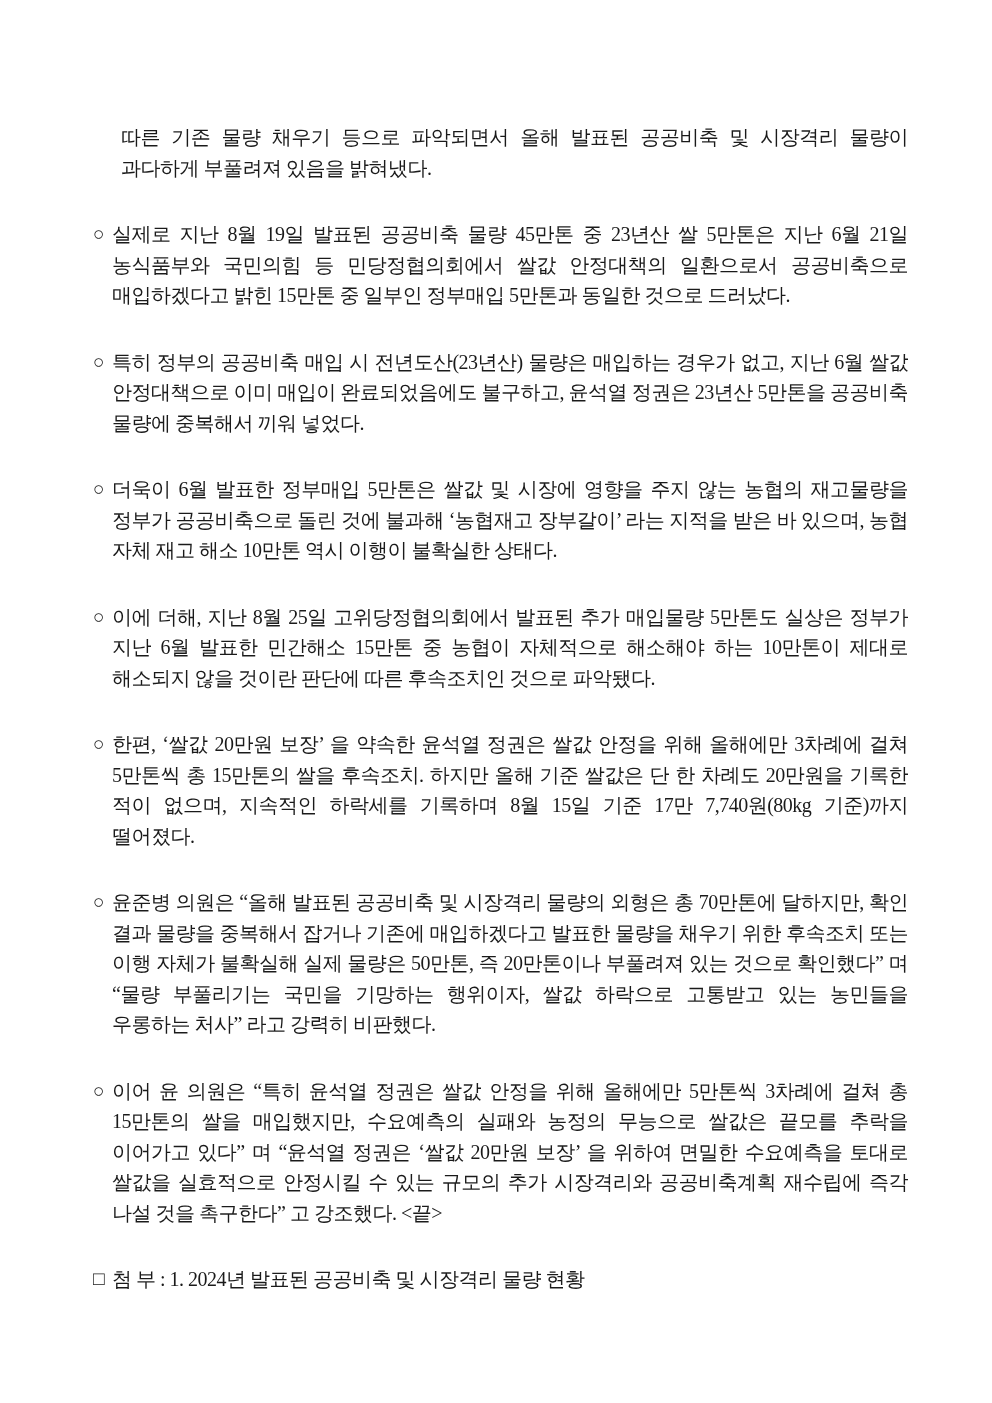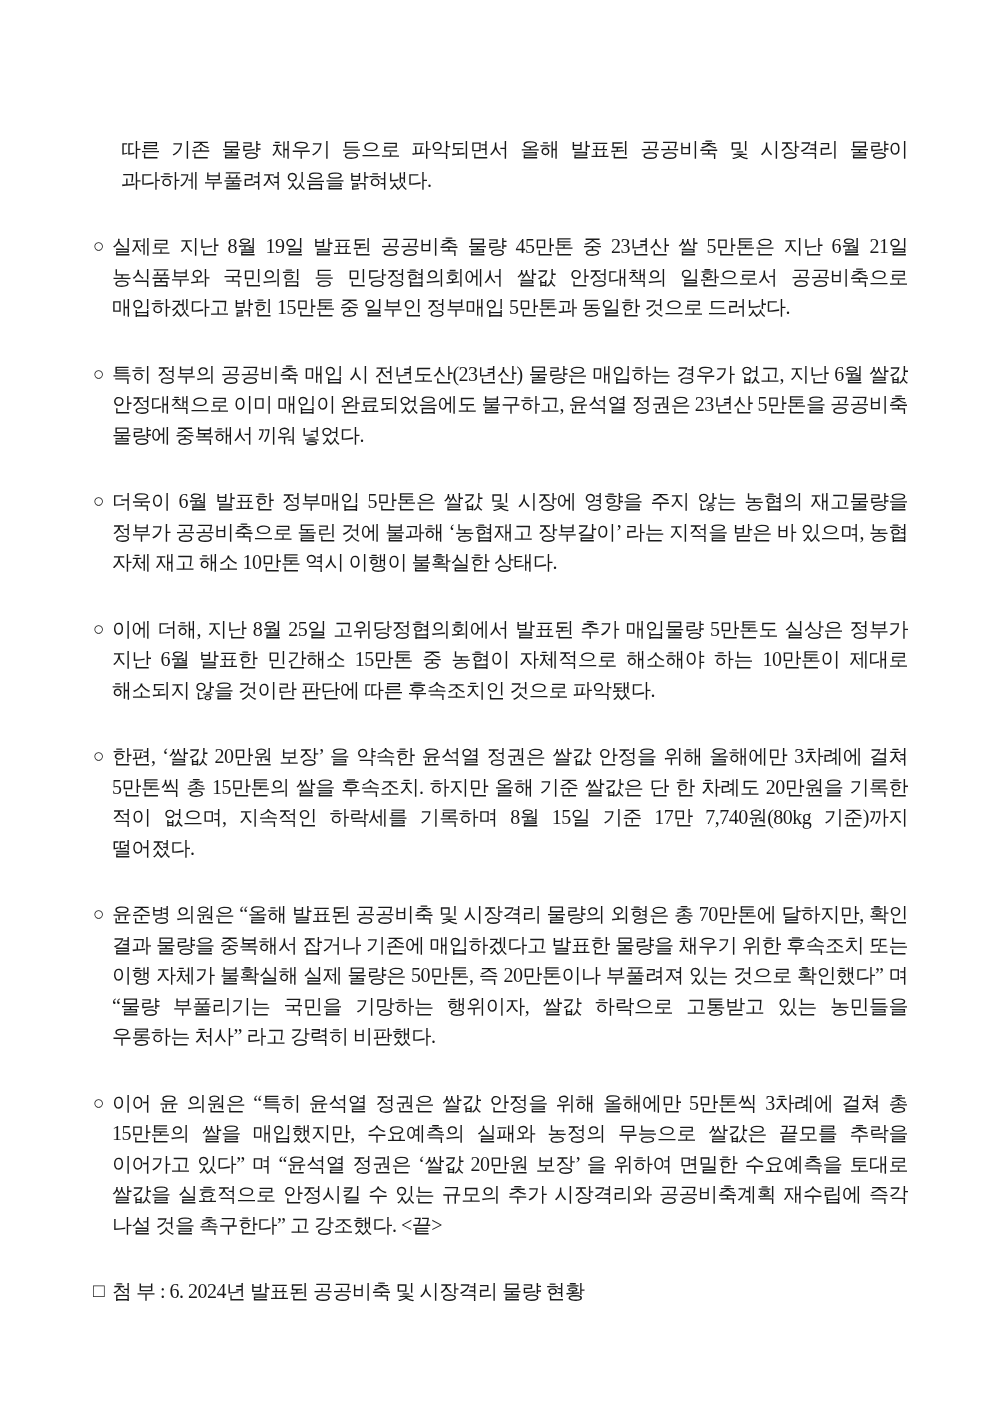--- a/index.html
+++ b/index.html
@@ -11,21 +11,21 @@
     position: relative;
     width: 992px;
     height: 1403px;
     background: #ffffff;
     overflow: hidden;
     font-family: "Liberation Serif", "DejaVu Serif", serif;
   }
   .content {
     position: absolute;
     left: 93px;
-    top: 134px;
+    top: 122px;
     width: 815px;
   }
   .para {
     position: relative;
     margin: 0 0 36px 0;
     color: #1a1a1a;
     font-size: 20px;
     line-height: 30.5px;
     letter-spacing: -0.5px;
     text-align: justify;
@@ -88,17 +88,17 @@
       <span>윤준병 의원은 “올해 발표된 공공비축 및 시장격리 물량의 외형은 총 70만톤에 달하지만, 확인 결과 물량을 중복해서 잡거나 기존에 매입하겠다고 발표한 물량을 채우기 위한 후속조치 또는 이행 자체가 불확실해 실제 물량은 50만톤, 즉 20만톤이나 부풀려져 있는 것으로 확인했다” 며 “물량 부풀리기는 국민을 기망하는 행위이자, 쌀값 하락으로 고통받고 있는 농민들을 우롱하는 처사” 라고 강력히 비판했다.</span>
     </div>
 
     <div class="para bulleted">
       <span class="marker">○</span>
       <span>이어 윤 의원은 “특히 윤석열 정권은 쌀값 안정을 위해 올해에만 5만톤씩 3차례에 걸쳐 총 15만톤의 쌀을 매입했지만, 수요예측의 실패와 농정의 무능으로 쌀값은 끝모를 추락을 이어가고 있다” 며 “윤석열 정권은 ‘쌀값 20만원 보장’ 을 위하여 면밀한 수요예측을 토대로 쌀값을 실효적으로 안정시킬 수 있는 규모의 추가 시장격리와 공공비축계획 재수립에 즉각 나설 것을 촉구한다” 고 강조했다. &lt;끝&gt;</span>
     </div>
 
     <div class="para bulleted attachment">
       <span class="marker">□</span>
-      <span>첨 부 : 6. 2024년 발표된 공공비축 및 시장격리 물량 현황</span>
+      <span>첨 부 : 1. 2024년 발표된 공공비축 및 시장격리 물량 현황</span>
     </div>
 
   </div>
 </div>
 
 </body></html>

